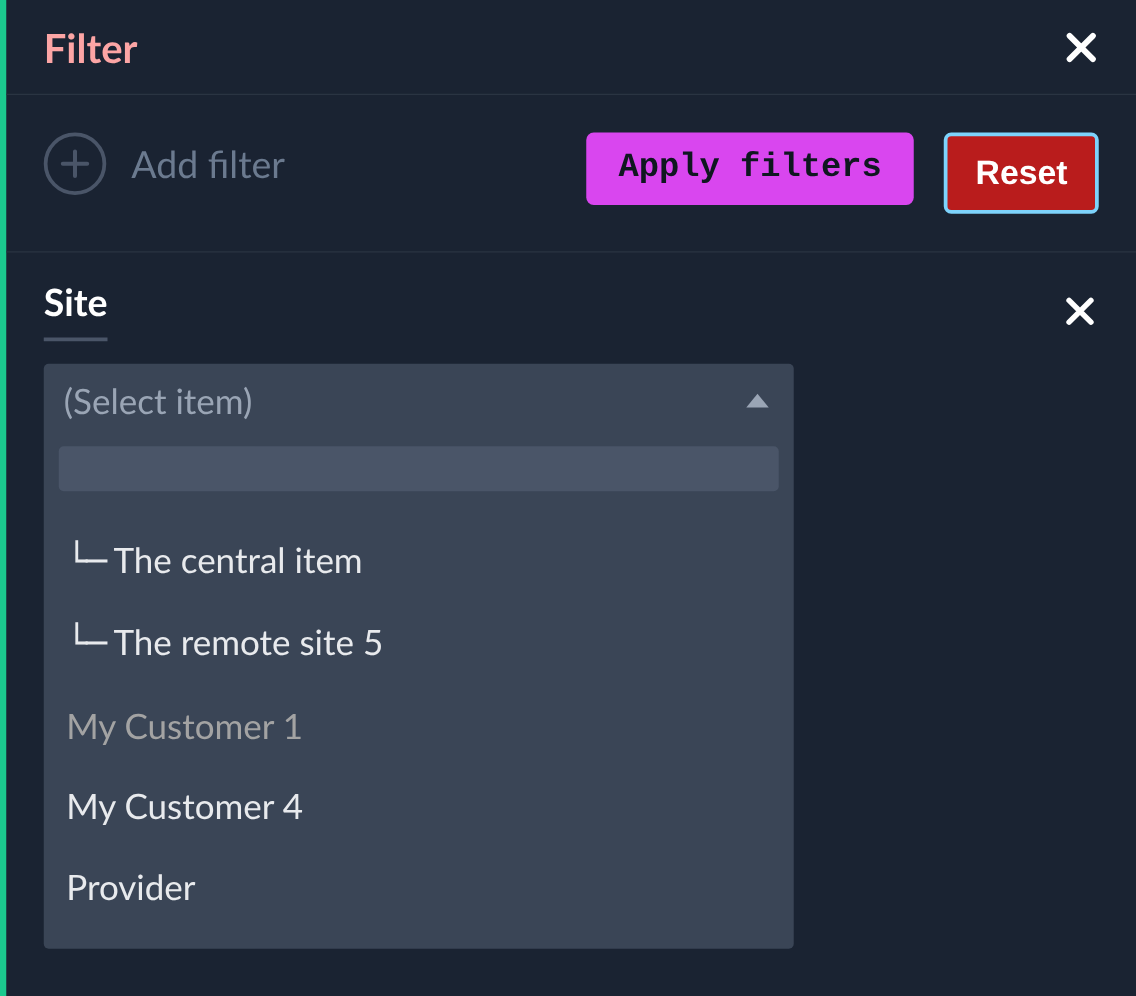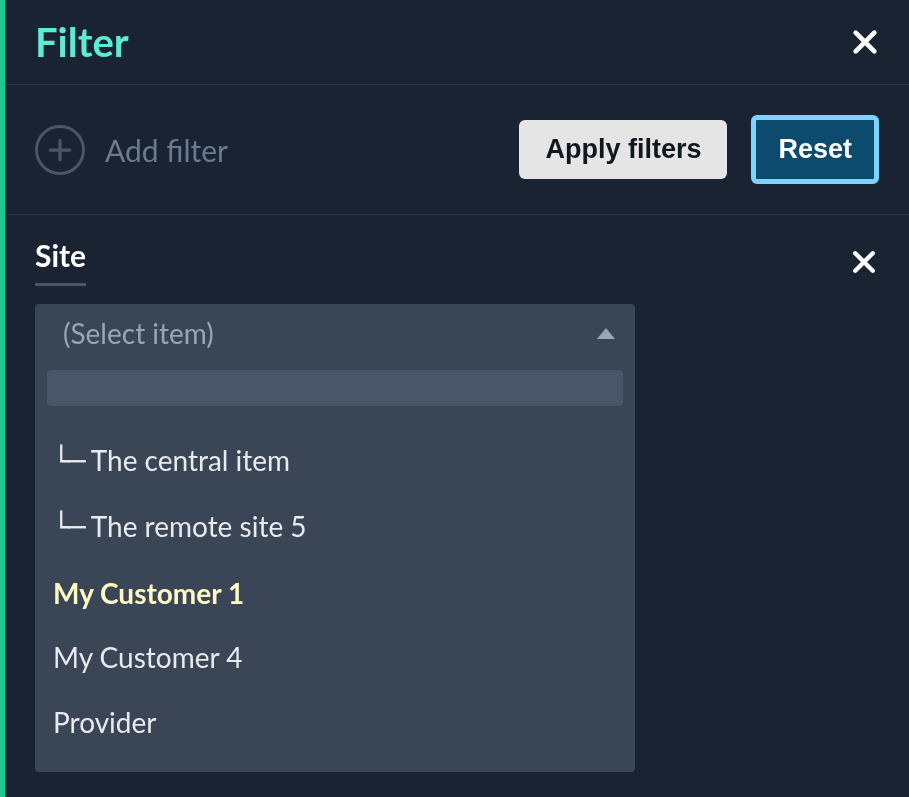--- a/index.html
+++ b/index.html
@@ -21,39 +21,39 @@
       background: #1a2332;
     }
     .header {
       display: flex;
       justify-content: space-between;
       align-items: center;
       padding: 18px 28px 18px 30px;
       border-bottom: 1px solid #2a3442;
     }
     .header-title {
-      font-size: 40px;
+      font-size: 32px;
       font-weight: 700;
-      color: #5eead4;
+      color: #fca5a5;
     }
     .close-x {
       cursor: pointer;
       display: flex;
       align-items: center;
       justify-content: center;
     }
     .close-x svg {
       width: 32px;
       height: 32px;
       stroke: #ffffff;
       stroke-width: 3.5;
     }
     .toolbar {
       display: flex;
-      align-items: center;
+      align-items: flex-start;
       padding: 30px 30px 30px 30px;
       border-bottom: 1px solid #2a3442;
     }
     .add-filter {
       display: flex;
       align-items: center;
       gap: 20px;
       cursor: pointer;
       flex: 1;
     }
@@ -79,28 +79,29 @@
     }
     .btn {
       font-size: 27px;
       font-weight: 700;
       padding: 14px 26px;
       border-radius: 6px;
       cursor: pointer;
       border: none;
     }
     .btn-apply {
-      background: #e5e5e5;
+      background: #d946ef;
       color: #0f1720;
       margin-right: 24px;
+      font-family: Liberation Mono, monospace;
     }
     .btn-reset {
-      background: #0c4a6e;
+      background: #b91c1c;
       color: #ffffff;
-      border: 5px solid #7dd3fc;
+      border: 3px solid #7dd3fc;
       padding: 14px 22px;
     }
     .filter-section {
       padding: 22px 30px 0 30px;
     }
     .filter-header {
       display: flex;
       justify-content: space-between;
       align-items: center;
       margin-bottom: 18px;
@@ -124,21 +125,20 @@
       background: #3a4556;
       border-radius: 4px;
       padding: 0;
     }
     .dropdown-selected {
       display: flex;
       justify-content: space-between;
       align-items: center;
       padding: 12px 20px 12px 16px;
       cursor: pointer;
-      margin-left: 12px;
     }
     .dropdown-placeholder {
       font-size: 28px;
       color: #9aa5b5;
     }
     .caret-up {
       width: 0;
       height: 0;
       border-left: 9px solid transparent;
       border-right: 9px solid transparent;
@@ -168,22 +168,21 @@
       cursor: pointer;
       line-height: 1.3;
     }
     .dropdown-item.indented .tree-prefix {
       display: inline-block;
       margin-right: 6px;
       font-family: monospace;
       letter-spacing: -1px;
     }
     .dropdown-item.highlighted {
-      color: #fef9c3;
-      font-weight: bold;
+      color: #a3a3a3;
     }
   </style>
 </head>
 <body>
 
 <div class="panel">
 
   <div class="header">
     <div class="header-title">Filter</div>
     <div class="close-x">

